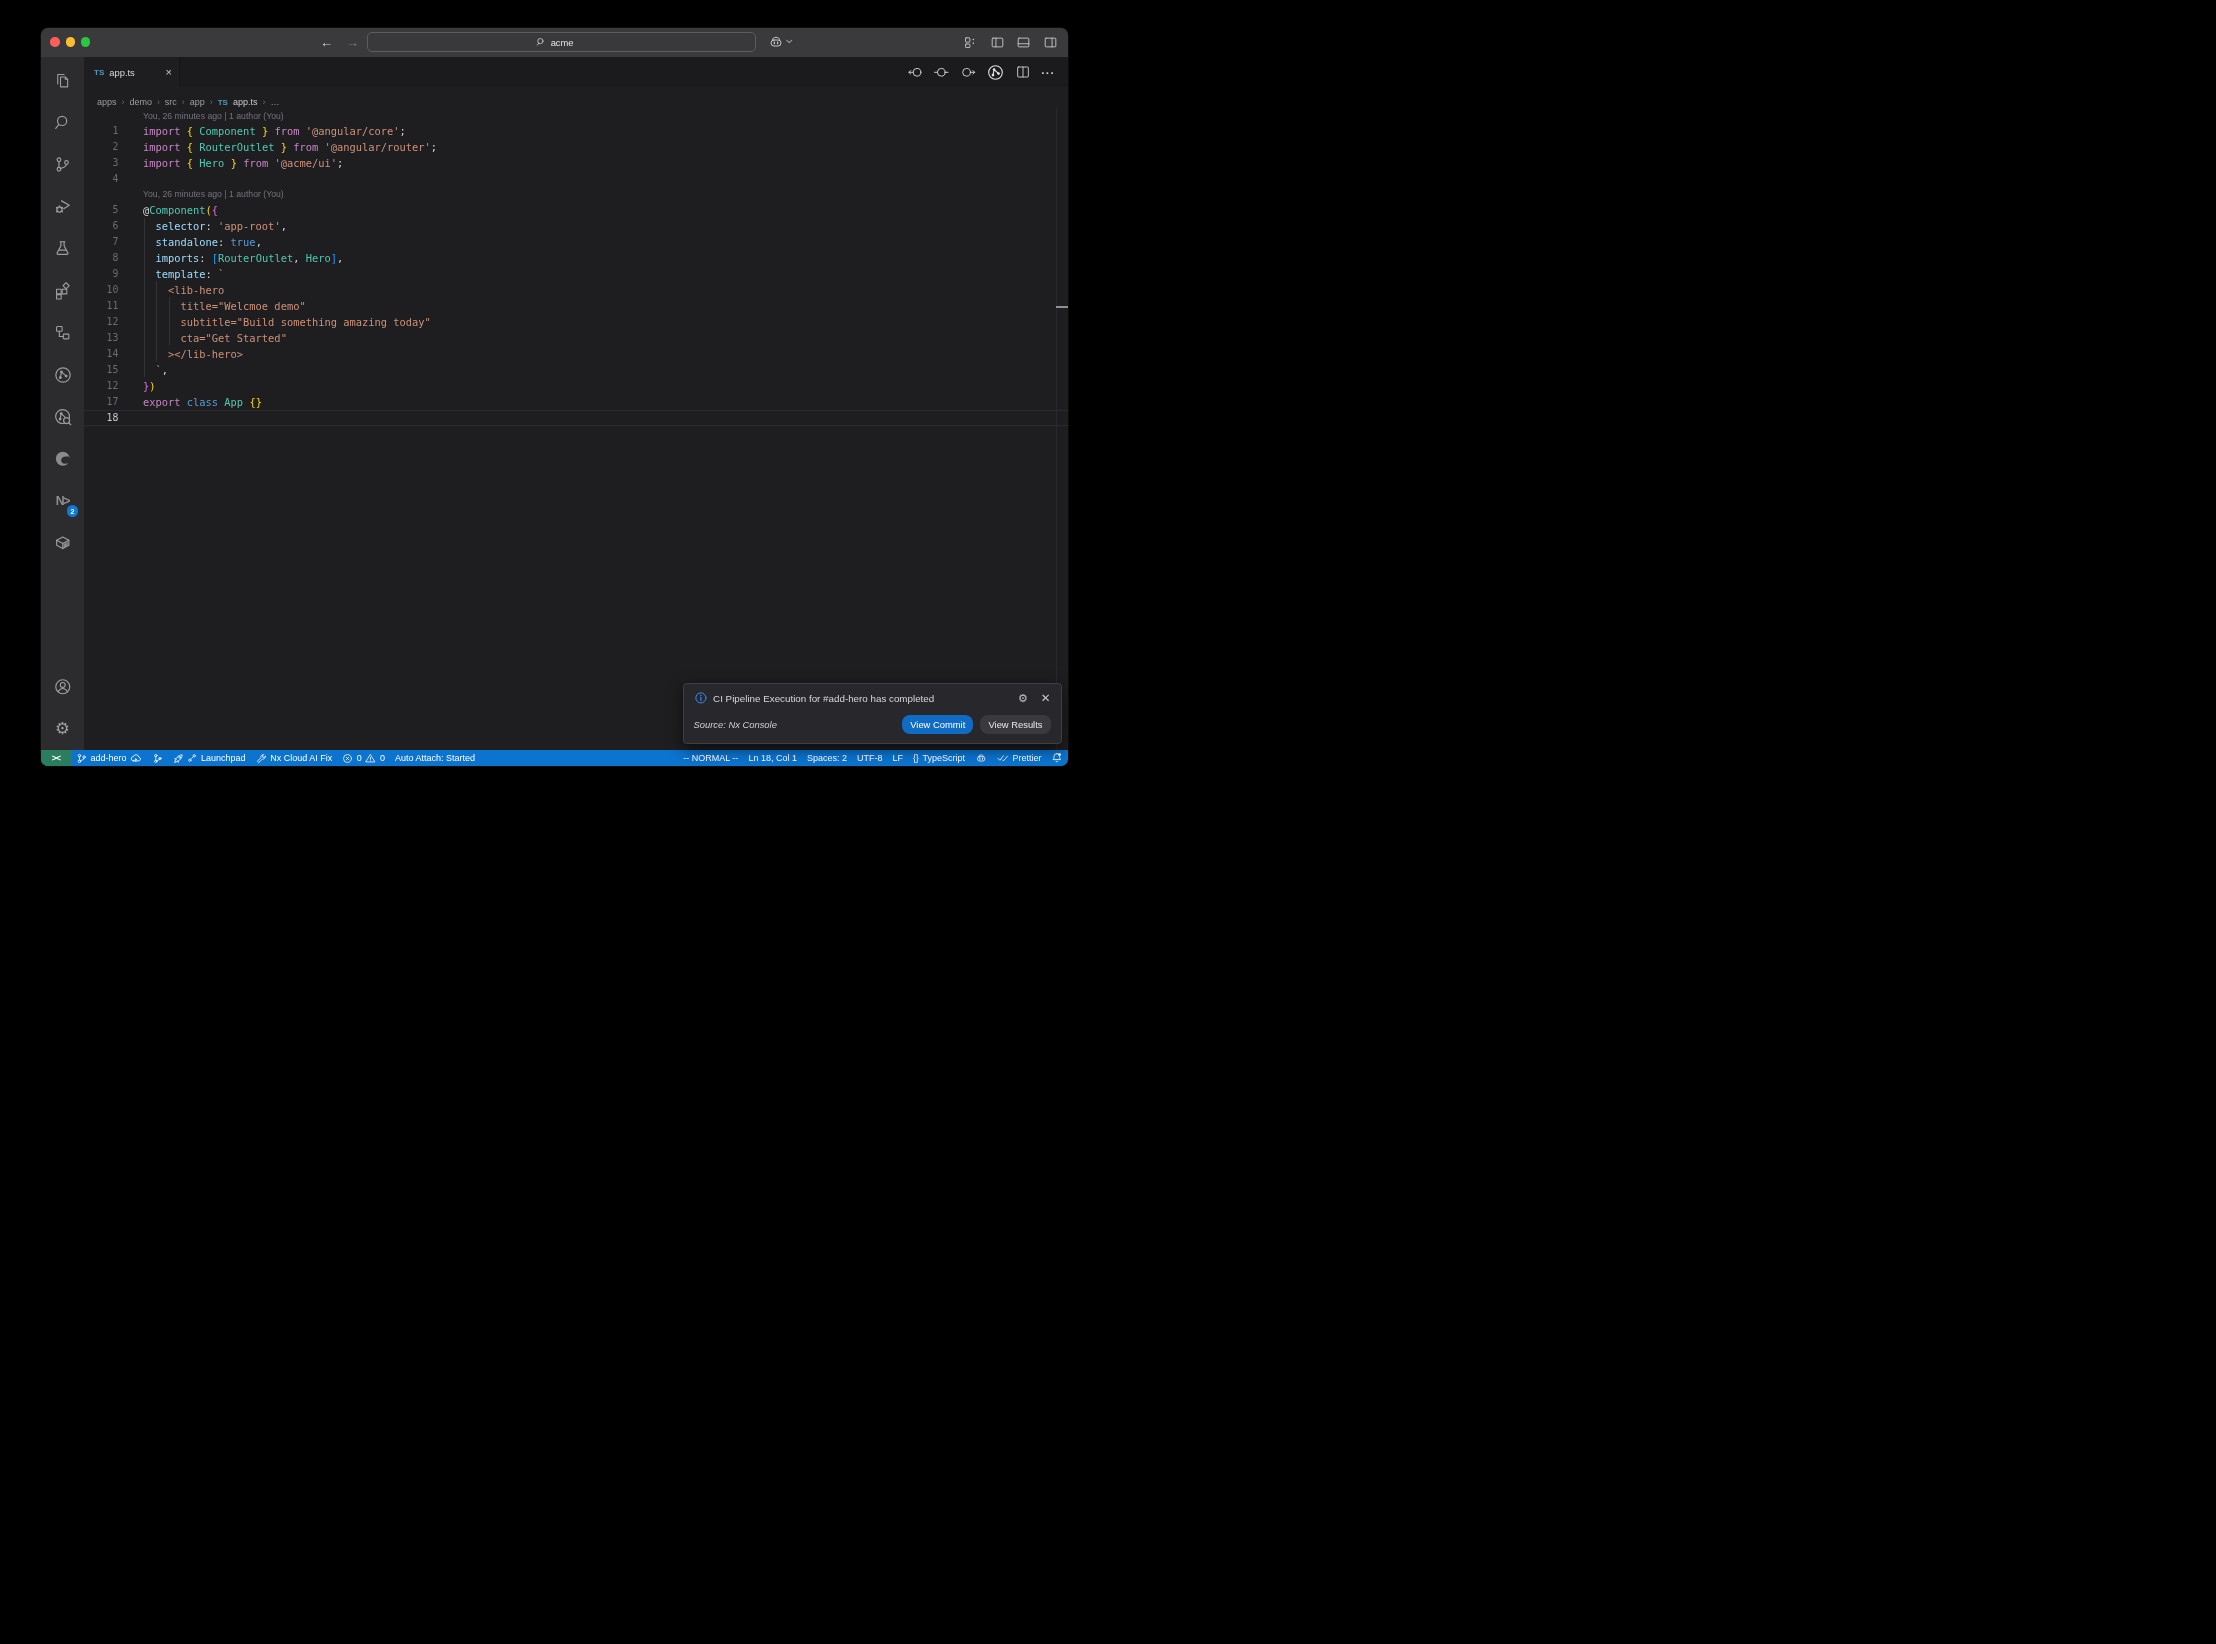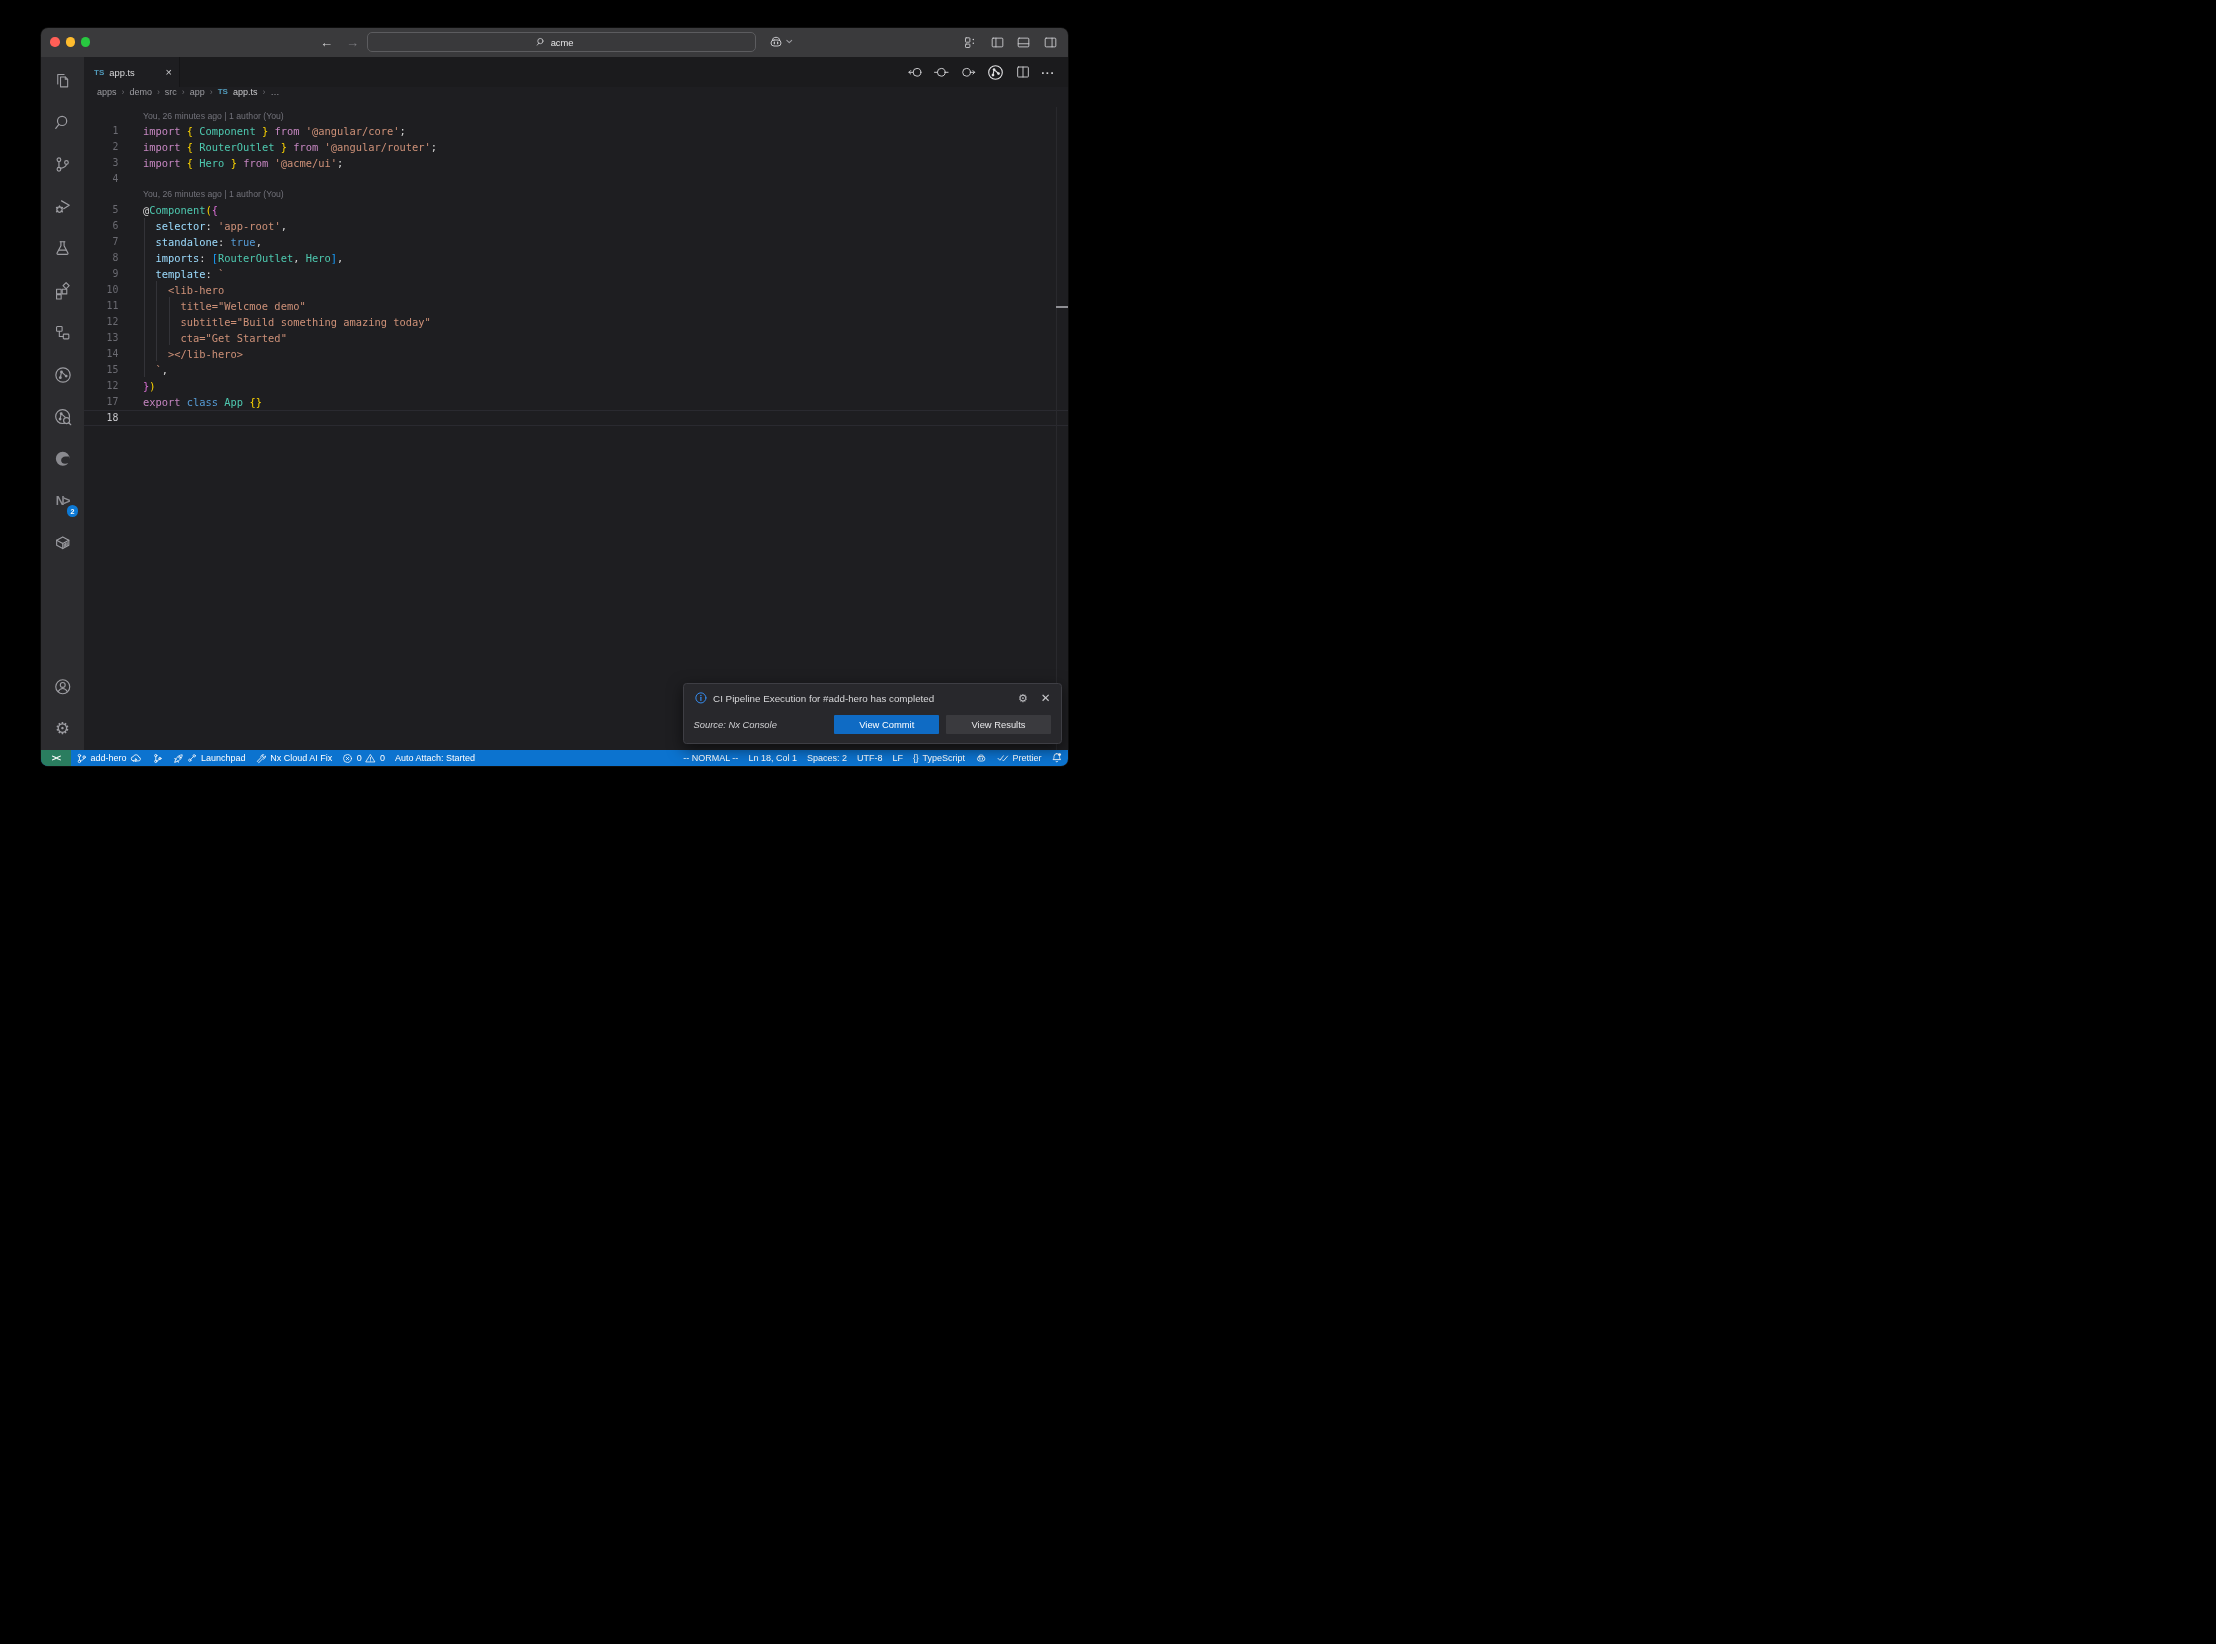--- a/index.html
+++ b/index.html
@@ -43,21 +43,21 @@
   
   .tabbar { flex:0 0 30px; background:#1b1b1d; display:flex; align-items:stretch; position:relative; }
   .tab { width:96px; background:#1e1e21; display:flex; align-items:center; padding:0 7.2px 0 10px;
     gap:5px; color:#d8d8da; font-size:9.4px; border-right:0.7px solid #151517; }
   .ts-badge { color:#519aba; font-weight:bold; font-size:8px; }
   .tab-close { margin-left:auto; color:#c9c9cc; font-size:11px; }
   .editor-actions { position:absolute; right:13px; top:0; height:30px; display:flex; align-items:center; gap:10px; color:#cfcfd2; }
   .more-dots { font-size:11.6px; font-weight:bold; letter-spacing:0.7px; color:#cfcfd2; }
 
   
-  .breadcrumb { flex:0 0 19.5px; display:flex; align-items:flex-start; padding-left:13px; gap:5px;
+  .breadcrumb { flex:0 0 19.5px; display:flex; align-items:flex-end; padding-left:13px; gap:5px;
     color:#9d9da2; font-size:9px; }
   .bc-sep { color:#6a6a6f; font-size:8.7px; }
 
   
   .code { flex:1; position:relative; overflow:hidden; padding-top:2.2px;
     font-family:"DejaVu Sans Mono", monospace; font-size:10.4px; }
   .blame-row { height:14.5px; line-height:14.5px; padding-left:59px; color:#73737b;
     font-family:"Liberation Sans",sans-serif; font-size:8.7px; }
   .code-row { height:16px; line-height:16px; display:flex; white-space:pre; }
   .code-row.cur { border-top:0.7px solid #2a2a30; border-bottom:0.7px solid #2a2a30; height:16px; line-height:14.5px; }
@@ -70,21 +70,21 @@
   
   .notification { position:absolute; right:6.5px; bottom:22px; width:379px; height:61px;
     background:#28282c; border:0.7px solid #3e3e44; border-radius:3.6px;
     box-shadow:0 4.3px 14.5px rgba(0,0,0,.55); padding:7.2px 10px; z-index:5; }
   .notif-head { display:flex; align-items:center; gap:5.8px; }
   .notif-title { color:#d8d8da; font-size:9.8px; flex:1; }
   .notif-gear { color:#c0c0c4; font-size:11px; margin-right:7.2px; }
   .notif-close { color:#c9c9cc; font-size:11.6px; }
   .notif-foot { display:flex; align-items:center; margin-top:9.4px; }
   .notif-source { color:#cfcfd2; font-size:9.4px; flex:1;font-style:italic; }
-  .btn { border:none; border-radius:1px; font-size:9.4px; height:19.5px; padding:0 25px;
+  .btn { border:none; border-radius:8px; font-size:9.4px; height:19.5px; padding:0 8px;
     font-family:"Liberation Sans",sans-serif; }
   .btn-primary { background:var(--btn,#0f6bc4); color:#fff; margin-right:7.2px; }
   .btn-secondary { background:#3a3a3e; color:#e8e8ea; }
 
   
   .statusbar { flex:0 0 16px; background:var(--sb,#0c73cf); display:flex; align-items:stretch;
     color:#fff; font-size:9px; white-space:nowrap; }
   .remote { width:30px; background:var(--remote,#2a7d5f); display:flex; align-items:center;
     justify-content:center; font-weight:bold; letter-spacing:-0.7px; font-size:8.7px; }
   .sb-item { display:flex; align-items:center; gap:3.6px; padding:0 5px; }

